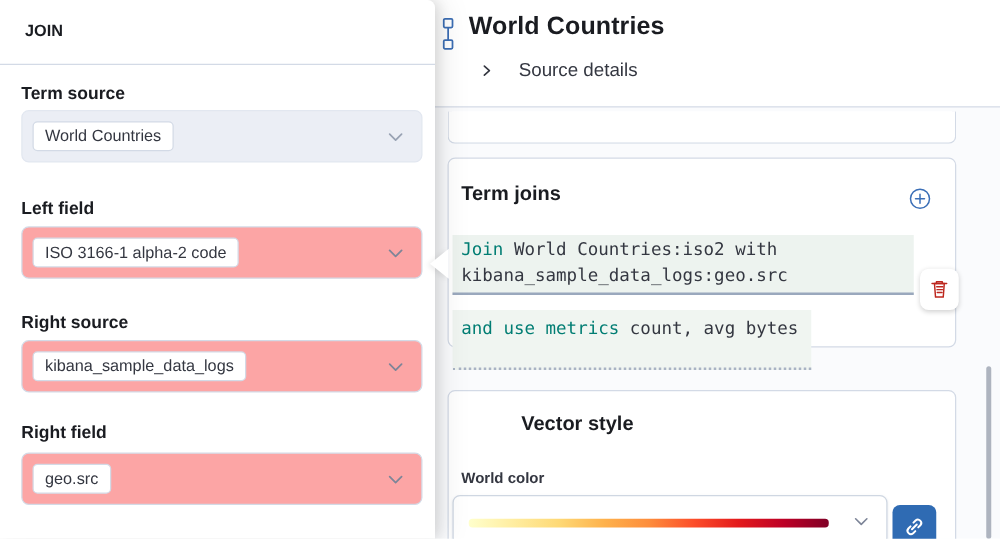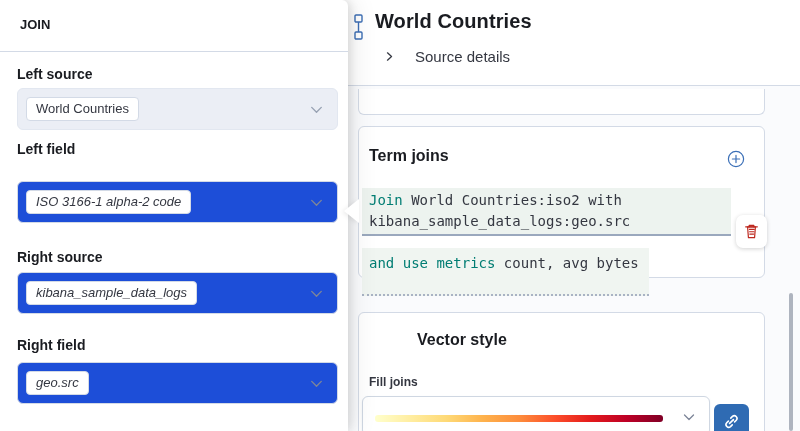--- a/index.html
+++ b/index.html
@@ -69,21 +69,21 @@
   
   .flyout { left: 0; top: 0; width: 348px; height: 431px; background: #fff; z-index: 10;
             border-radius: 0 6px 0 0;
             box-shadow: 2px 0 10px rgba(0,0,0,.12), 8px 0 24px rgba(0,0,0,.07); }
   .flyout-title { position: absolute; left: 20px; top: 17px; font-size: 13px; font-weight: 700; }
   .flyout-divider { position: absolute; left: 0; top: 51px; width: 100%; height: 1px; background: #d3dae6; }
 
   .form-label { position: absolute; left: 17px; font-size: 14px; font-weight: 600; color: #1a1c21; }
   .combo { position: absolute; left: 17px; width: 321px; height: 42px; border-radius: 6px;
            cursor: pointer; display: flex; align-items: center; padding: 0 12px 0 8px; }
-  .combo-enabled { background: #1d4ed8; border: 1px solid #d3dae6; font-style: italic; }
+  .combo-enabled { background: #fca5a5; border: 1px solid #d3dae6; }
   .combo-disabled { background: #ebeef5; border: 1px solid #e2e7f0; }
   .pill { background: #fff; border: 1px solid #d3dae6; border-radius: 4px; height: 24px;
           line-height: 22px; padding: 0 9px; font-size: 13px; color: #343741; white-space: nowrap; }
   .combo-chevron { margin-left: auto; width: 17px; height: 17px; }
 
   svg { display: block; }
 </style>
 </head>
 <body>
 
@@ -139,21 +139,21 @@
         <path d="M6 6 H10.6 M6.2 8.2 H10.3 M6.4 10.4 H10"></path>
       </svg>
     </span>
   </button>
 </div>
 
 <div class="abs popover-arrow"></div>
 
 <div class="abs panel panel-style">
   <div class="panel-heading style-heading">Vector style</div>
-  <div class="fill-label">Fill joins</div>
+  <div class="fill-label">World color</div>
 
   <div class="fill-select">
     <div class="fill-ramp" style="background: linear-gradient(90deg, rgb(255, 255, 204), rgb(255, 237, 160), rgb(254, 217, 118), rgb(254, 178, 76), rgb(253, 141, 60), rgb(252, 78, 42), rgb(227, 26, 28), rgb(189, 0, 38), rgb(128, 0, 38));"></div>
     <span class="fill-chevron">
       <svg viewBox="0 0 16 16" width="16" height="16" fill="none" stroke="#7d8598" stroke-width="1.3" stroke-linecap="round" stroke-linejoin="round">
         <path d="M3.5 6 L8 10.5 L12.5 6"></path>
       </svg>
     </span>
   </div>
 
@@ -167,31 +167,31 @@
     </span>
   </button>
 </div>
 
 <div class="abs scrollbar-thumb"></div>
 
 <div class="abs flyout">
   <div class="flyout-title">JOIN</div>
   <div class="flyout-divider"></div>
 
-  <div class="form-label" style="top:66px">Left source</div>
+  <div class="form-label" style="top:66px">Term source</div>
   <div class="combo combo-disabled" style="top:88px">
     <span class="pill">World Countries</span>
     <span class="combo-chevron">
       <svg viewBox="0 0 16 16" width="17" height="17" fill="none" stroke="#98a2b3" stroke-width="1.3" stroke-linecap="round" stroke-linejoin="round">
           <path d="M3.5 6 L8 10.5 L12.5 6"></path>
         </svg>
     </span>
   </div>
 
-  <div class="form-label" style="top:141px">Left field</div>
+  <div class="form-label" style="top:158px">Left field</div>
   <div class="combo combo-enabled" style="top:181px">
     <span class="pill">ISO 3166-1 alpha-2 code</span>
     <span class="combo-chevron">
       <svg viewBox="0 0 16 16" width="17" height="17" fill="none" stroke="#7d8598" stroke-width="1.3" stroke-linecap="round" stroke-linejoin="round">
           <path d="M3.5 6 L8 10.5 L12.5 6"></path>
         </svg>
     </span>
   </div>
 
   <div class="form-label" style="top:249px">Right source</div>

